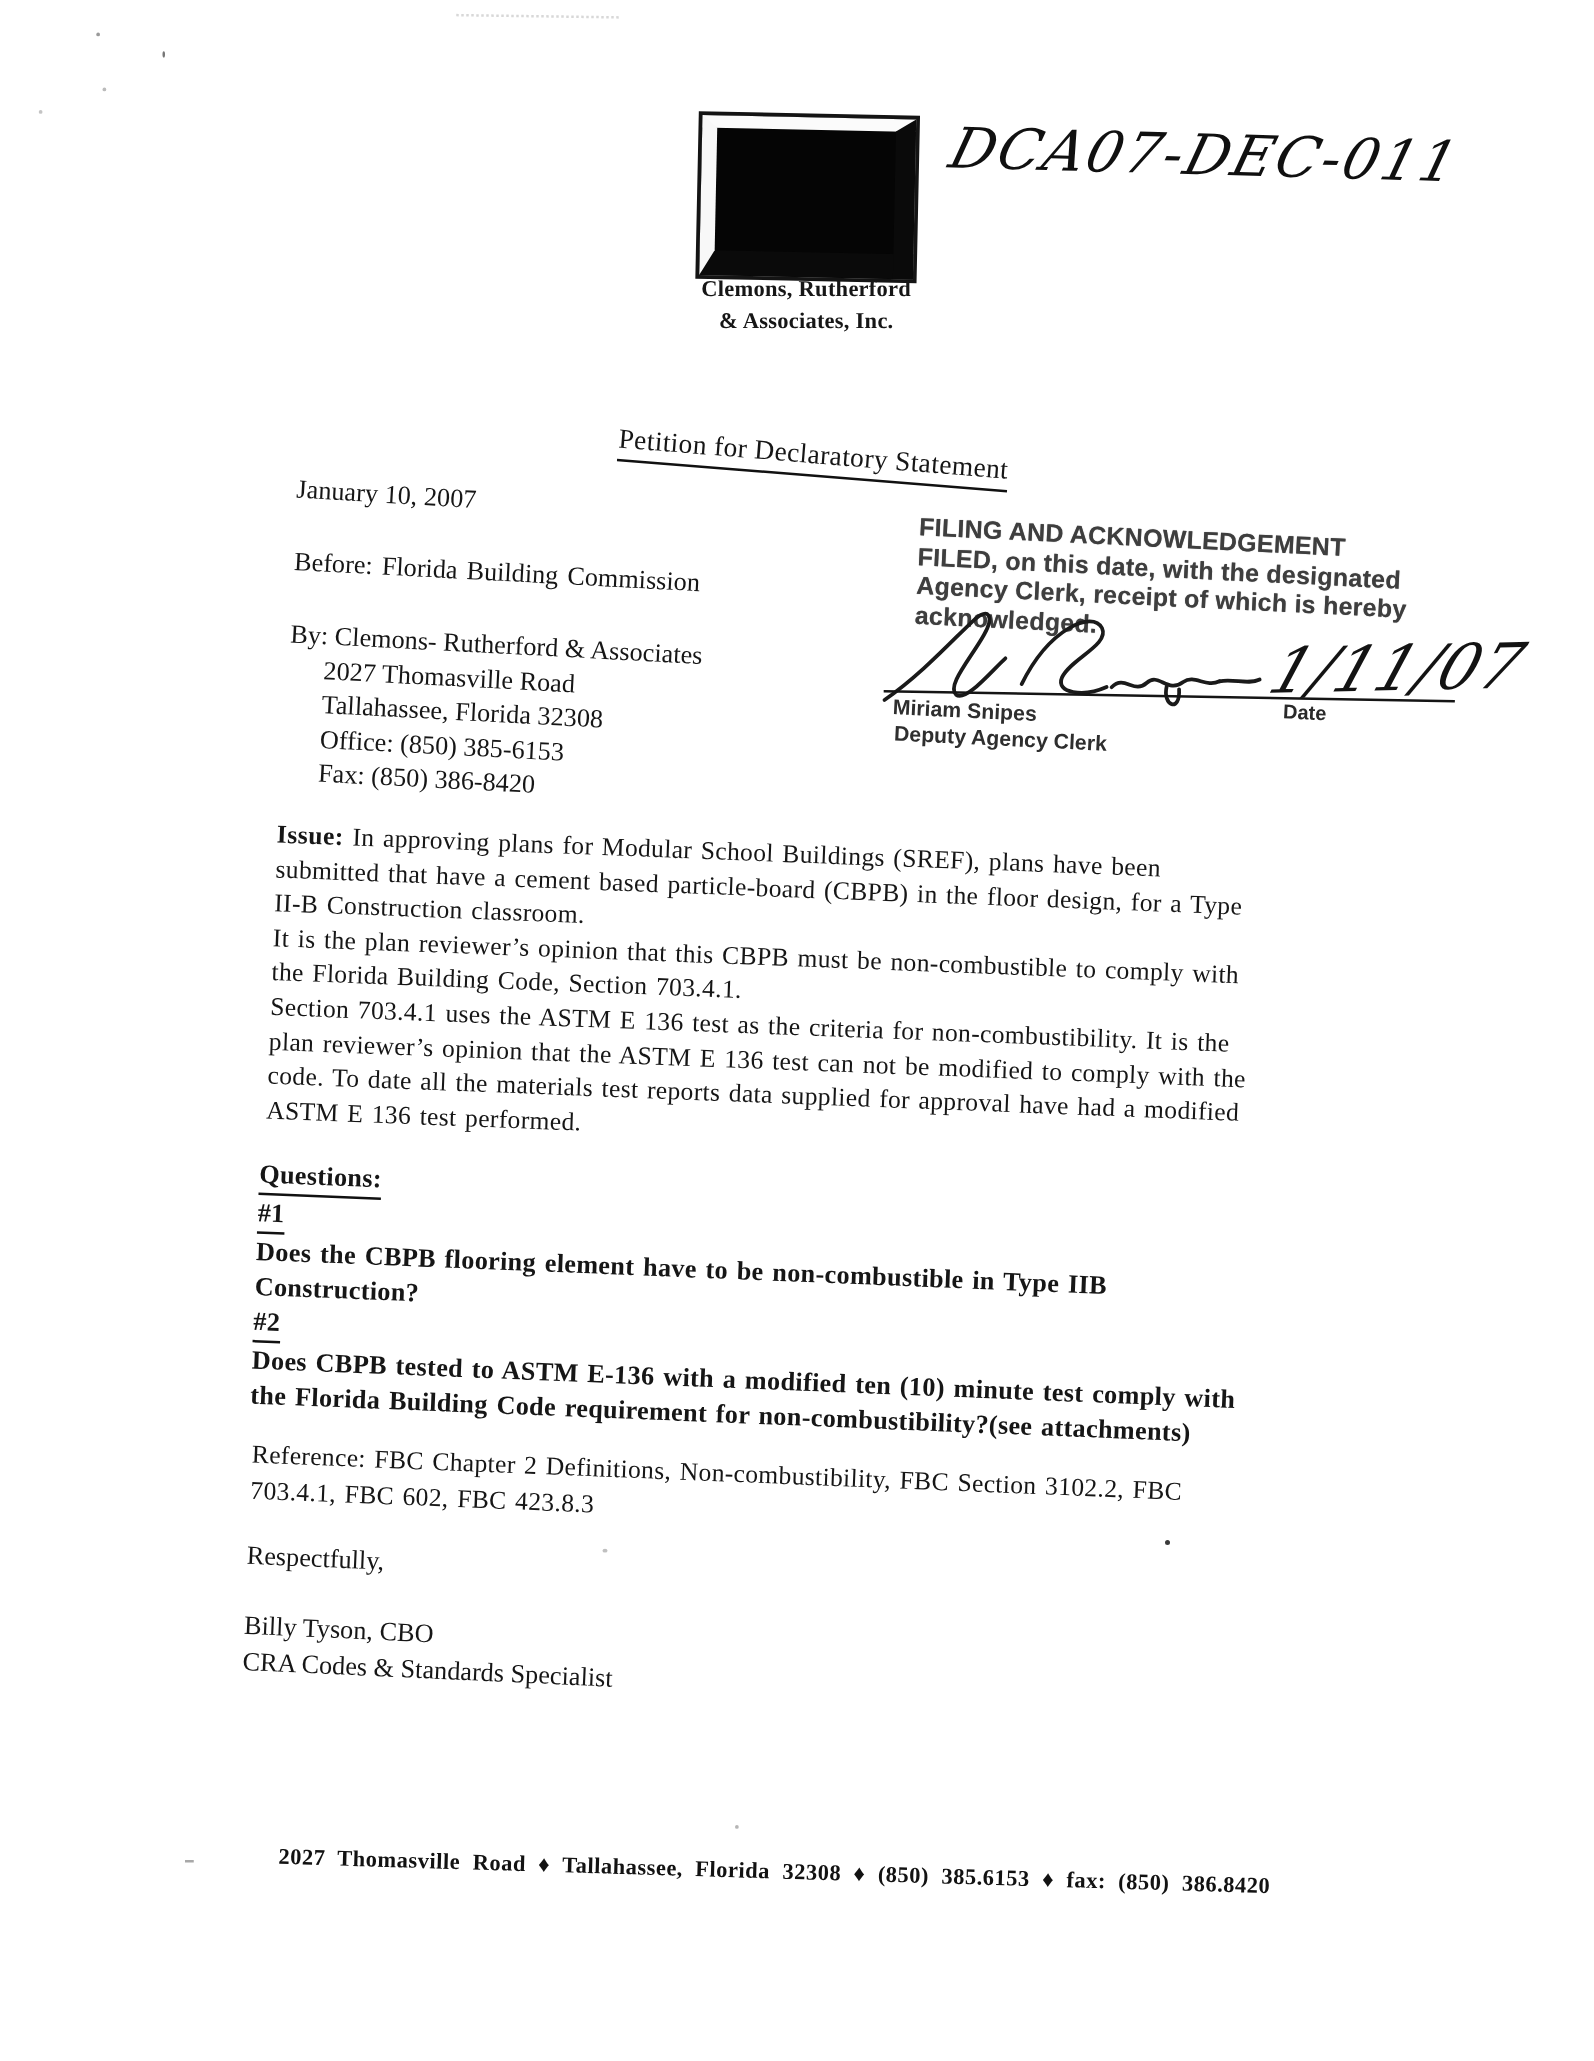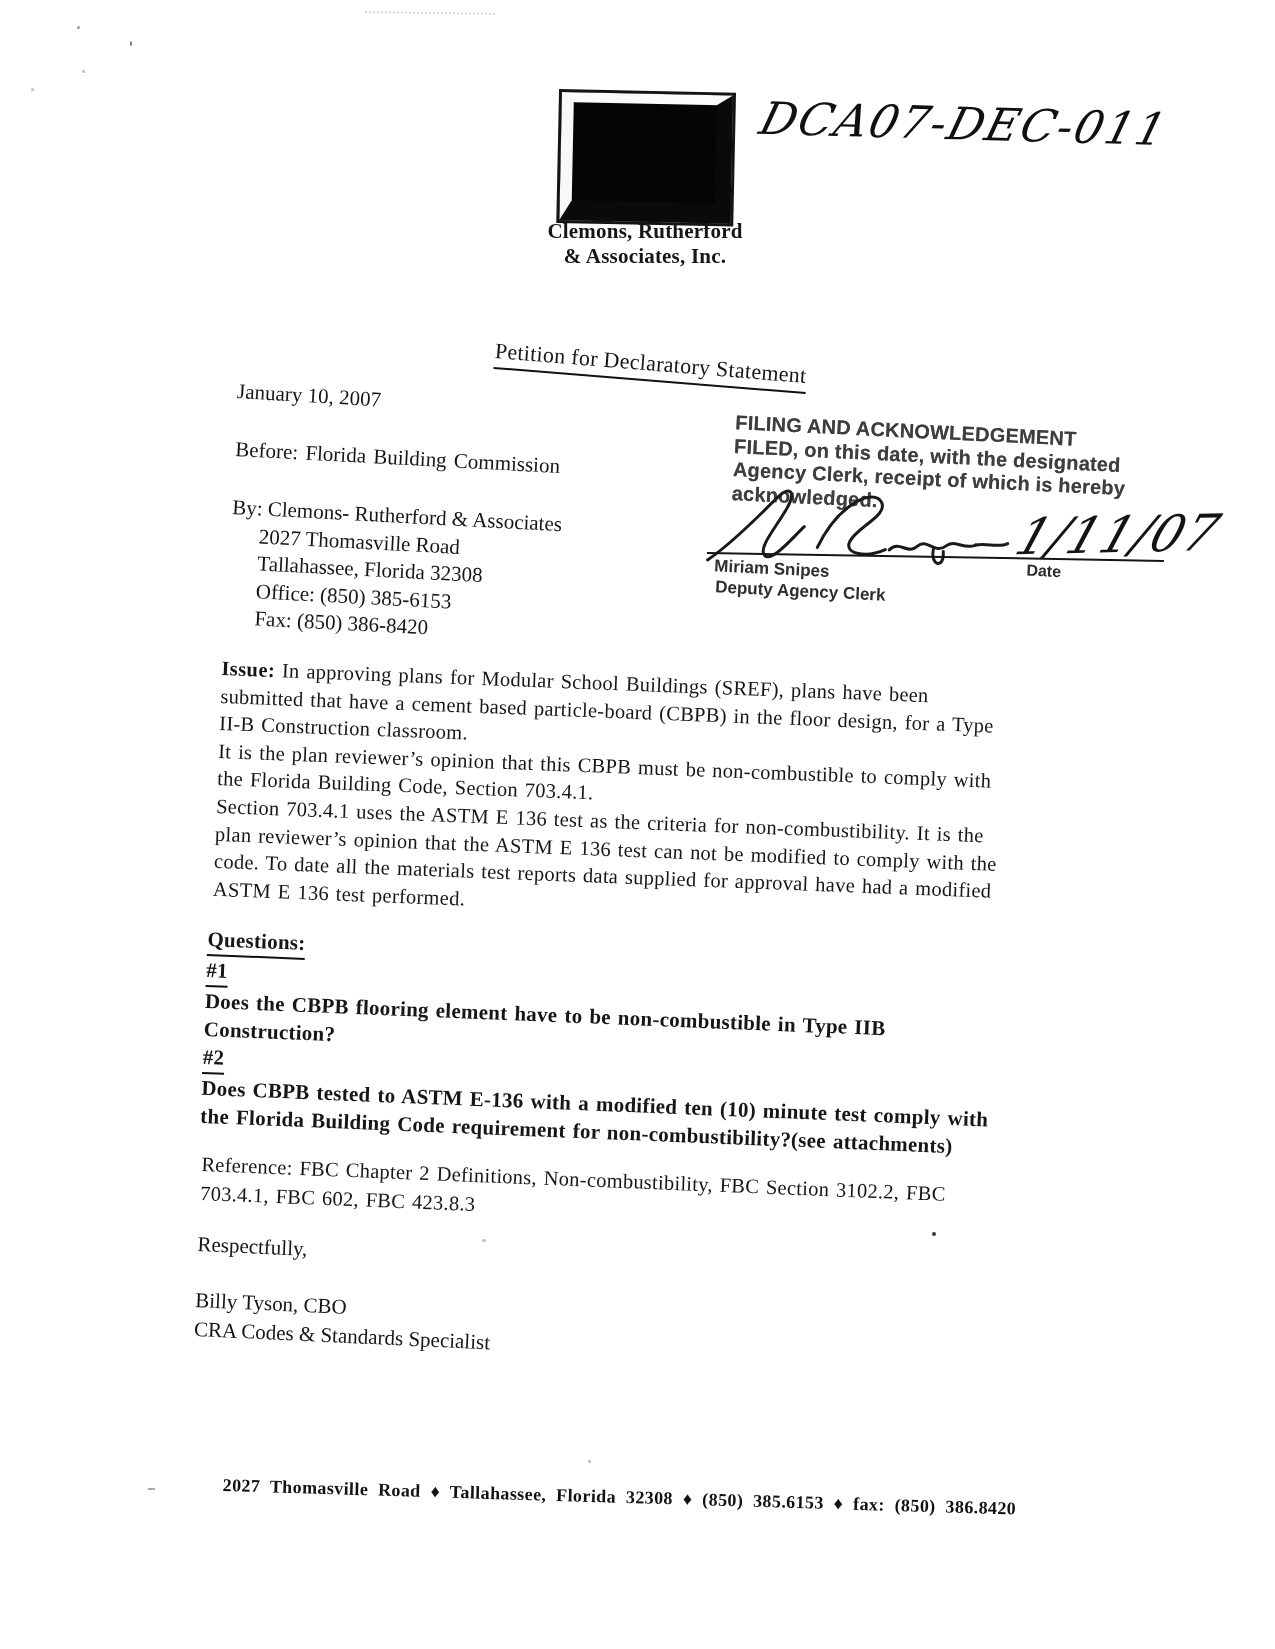--- a/index.html
+++ b/index.html
@@ -14,21 +14,21 @@
 
   
   .logo-frame{
     left:562px;top:92px;width:143px;height:98px;background:#050505;
     border-top:10px solid #fbfbfb;border-left:12px solid #f8f8f8;
     border-right:16px solid #0a0a0a;border-bottom:20px solid #0a0a0a;
     outline:3px solid #141414;transform:rotate(1.2deg);
   }
   .logo-caption{
     left:545px;top:219px;width:200px;text-align:center;
-    font-size:21px;font-weight:600;line-height:25px;letter-spacing:0.2px;
+    font-size:18px;font-weight:600;line-height:25px;letter-spacing:0.2px;
   }
 
   
   .case-number{
     left:768px;top:92px;font-size:45px;font-style:italic;font-weight:500;
     font-family:"DejaVu Serif","Liberation Serif",serif;
     transform:rotate(1.6deg) skewX(-13deg);letter-spacing:2px;color:#101010;
   }
 
   .doc-title{

